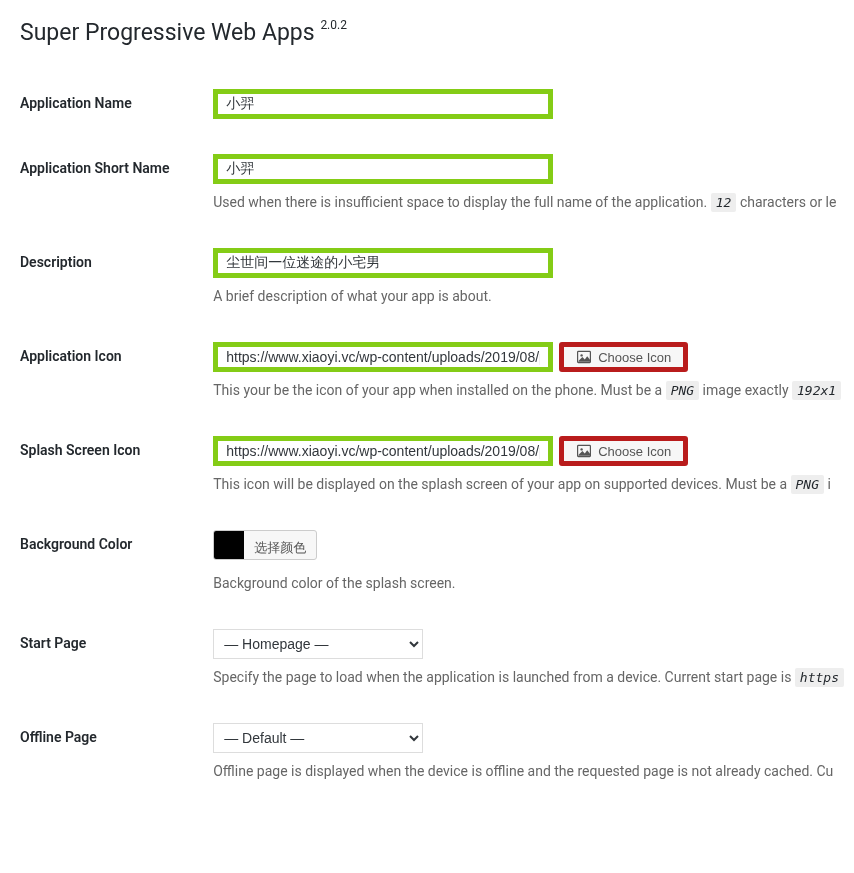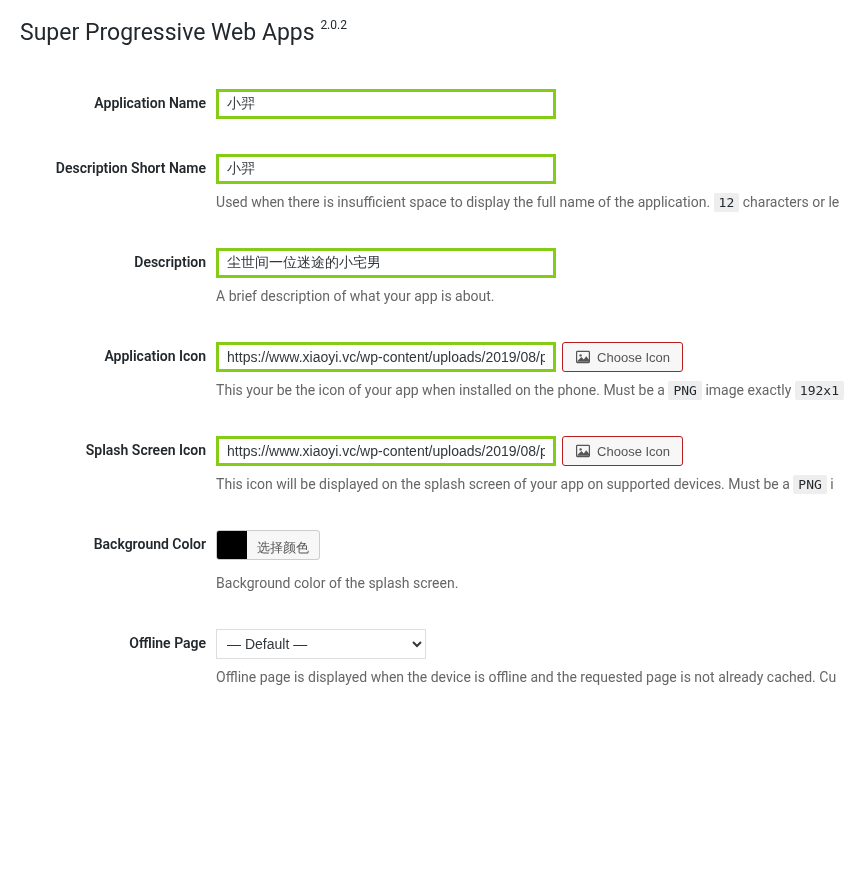--- a/index.html
+++ b/index.html
@@ -24,67 +24,68 @@
     font-size: 12px;
     vertical-align: super;
     position: relative;
     top: -2px;
   }
   table.form-table {
     width: 100%;
     border-collapse: collapse;
   }
   table.form-table th {
-    text-align: right;
+    text-align: left;
     vertical-align: top;
     width: 220px;
     font-weight: 600;
     color: #23282d;
     font-size: 14px;
     padding: 20px 10px 20px 0;
     line-height: 1.3;
   }
   table.form-table td {
     vertical-align: top;
     padding: 15px 10px 20px 0;
     font-size: 14px;
     line-height: 1.4;
   }
   input.regular-text {
     width: 340px;
     padding: 4px 8px;
     font-size: 14px;
     line-height: 1.6;
-    border: 3px solid #84cc16;
+    border: 5px solid #84cc16;
     background: #fff;
     color: #32373c;
     height: 30px;
     border-radius: 0;
   }
   .description {
     color: #666;
     font-size: 14px;
     margin-top: 8px;
     line-height: 1.5;
     white-space: nowrap;
   }
   code.inline {
     background: #eee;
     font-family: Consolas, Monaco, monospace;
     font-size: 13px;
     padding: 2px 5px;
     border-radius: 2px;
     color: #23282d;
+    font-style: italic;
   }
   .button {
     display: inline-flex;
     align-items: center;
     gap: 6px;
     background: #f7f7f7;
-    border: 1px solid #b91c1c;
+    border: 5px solid #b91c1c;
     color: #555;
     font-size: 13px;
     height: 30px;
     padding: 0 12px;
     cursor: pointer;
     vertical-align: top;
     margin-left: 6px;
     border-radius: 3px;
   }
   .color-button {
@@ -140,21 +141,21 @@
 
   <tbody>
       <tr>
     <th>Application Name</th>
     <td>
       <input class="regular-text" type="text" value="小羿" style="">
     </td>
   </tr>
 
   <tr>
-    <th>Description Short Name</th>
+    <th>Application Short Name</th>
     <td>
       <input class="regular-text" type="text" value="小羿" style="">
       <div class="description">
         <span>Used when there is insufficient space to display the full name of the application. </span><code class="inline">12</code><span> characters or le</span>
       </div>
     </td>
   </tr>
 
   <tr>
     <th>Description</th>
@@ -213,20 +214,31 @@
     <td>
       <button class="color-button">
         <span class="color-swatch" style="background:#000000"></span>
         <span class="color-label">选择颜色</span>
       </button>
       <div class="description">Background color of the splash screen.</div>
     </td>
   </tr>
 
 
+  <tr>
+    <th>Start Page</th>
+    <td>
+      <select class="regular-select">
+        <option>— Homepage —</option>
+      </select>
+      <div class="description">
+        <span>Specify the page to load when the application is launched from a device. Current start page is </span><code class="inline">https</code>
+      </div>
+    </td>
+  </tr>
 
   <tr>
     <th>Offline Page</th>
     <td>
       <select class="regular-select">
         <option>— Default —</option>
       </select>
       <div class="description">Offline page is displayed when the device is offline and the requested page is not already cached. Cu</div>
     </td>
   </tr>

